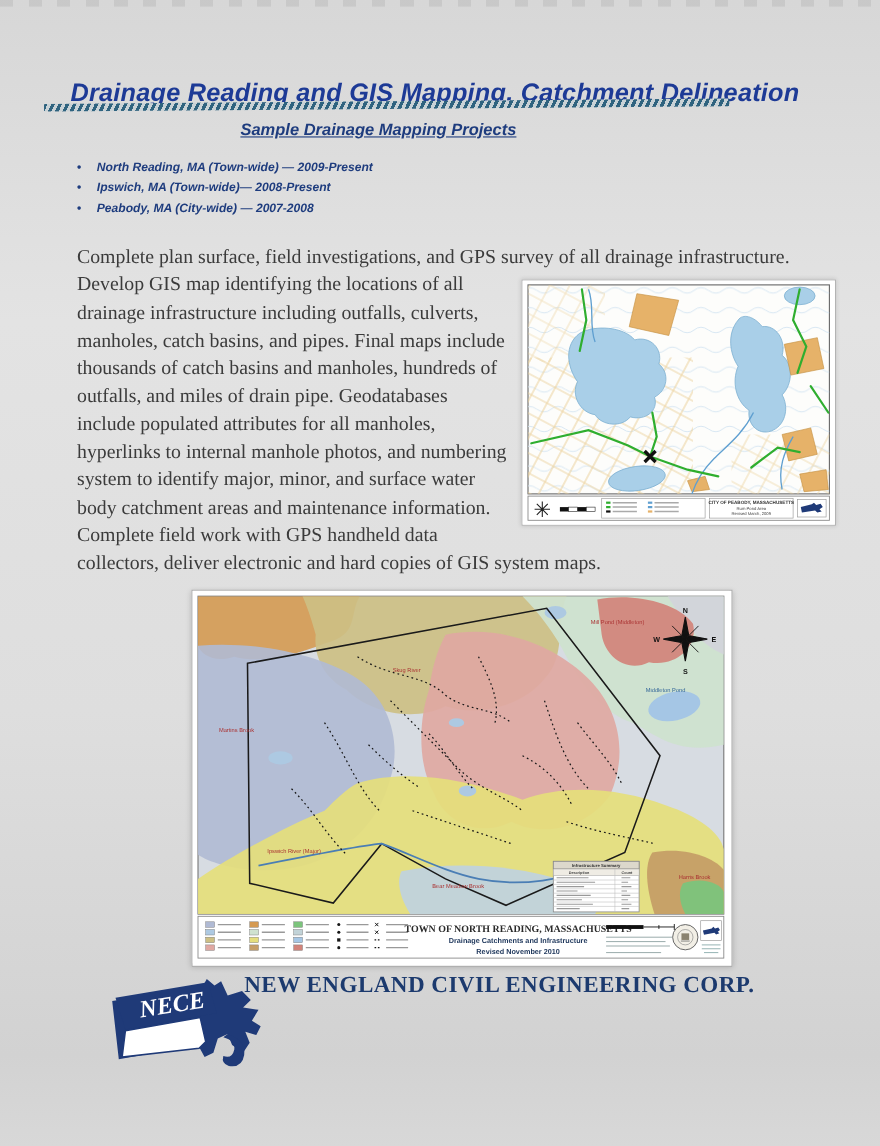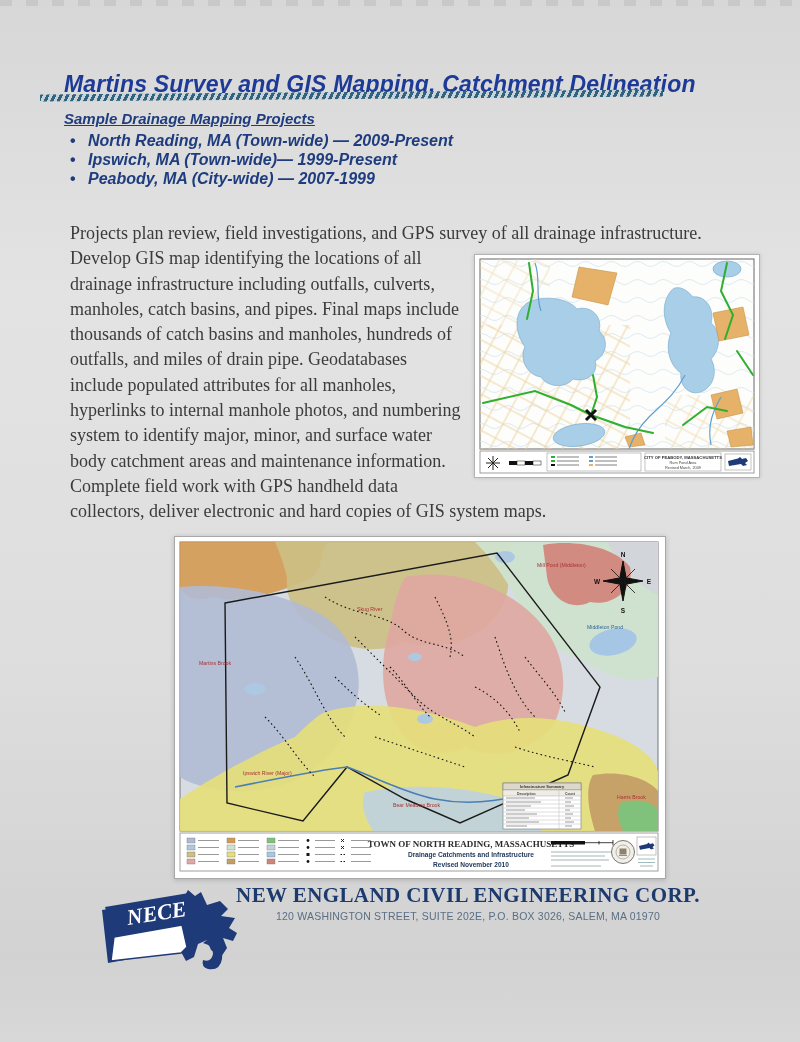--- a/index.html
+++ b/index.html
@@ -14,73 +14,73 @@
     position:absolute;left:64px;top:56px;width:710px;
     font-size:23px;font-weight:bold;font-style:italic;color:#1d3a96;letter-spacing:.2px;
   }
   .hatch-rule{
     position:absolute;left:40px;top:92px;width:623px;height:7px;transform:rotate(-.45deg);
     background:repeating-linear-gradient(115deg,#2f637f 0 3px,#c9d2d6 3px 6px);
     border-radius:1px;
   }
   .projects{position:absolute;left:64px;top:110px;width:560px;color:#1e3c7e;}
   .projects-heading{
-    font-size:15px;font-weight:bold;font-style:italic;text-decoration:underline;margin:0 0 4px 0;
+    font-size:15px;font-weight:bold;font-style:italic;text-decoration:underline;margin:0 0 16px 0;text-align:center;
   }
   .projects ul{list-style:none;margin:2px 0 0 0;padding:0;}
   .projects li{
-    font-size:16px;font-weight:bold;font-style:italic;line-height:19px;padding-left:24px;position:relative;
+    font-size:11px;font-weight:bold;font-style:italic;line-height:19px;padding-left:24px;position:relative;
   }
   .projects li::before{content:"•";position:absolute;left:6px;top:0;font-style:normal;}
   .body-text{
     position:absolute;left:70px;top:221px;width:690px;
     font-family:"Liberation Serif",serif;font-size:18px;line-height:25.3px;color:#3b3b3b;
     text-align:left;
   }
   .map1-float{
     float:right;width:284px;height:222px;margin:8px 0 6px 10px;
     background:#fff;border:1px solid #b3b3b3;box-shadow:0 0 4px rgba(0,0,0,.15);
   }
   .map1-float svg{display:block;}
   .map2-figure{
     position:absolute;left:174px;top:536px;width:490px;height:341px;
     background:#fff;border:1px solid #a8a8a8;box-shadow:0 1px 5px rgba(0,0,0,.18);
   }
   .map2-figure svg{display:block;}
   .footer-logo{position:absolute;left:94px;top:880px;width:152px;height:100px;}
-  .footer-text{position:absolute;left:222px;top:883px;width:492px;text-align:center;}
+  .footer-text{position:absolute;left:222px;top:883px;width:492px;}
   .footer-company{
     margin:0;font-family:"Liberation Serif",serif;font-weight:bold;font-size:21px;
     color:#1c3a6e;letter-spacing:.4px;white-space:nowrap;
   }
   .footer-line{margin:2px 0 0 0;font-size:10.5px;color:#5a6e84;letter-spacing:.2px;white-space:nowrap;}
   
   text{font-family:"Liberation Sans",sans-serif;}
   .serif{font-family:"Liberation Serif",serif;}
 </style>
 </head>
 <body>
 
 <div class="page">
   <div class="top-dashes"></div>
 
-  <h1 class="page-title">Martins Survey and GIS Mapping, Catchment Delineation</h1>
+  <h1 class="page-title">Drainage Reading and GIS Mapping, Catchment Delineation</h1>
   <div class="hatch-rule"></div>
 
   <div class="projects">
     <div class="projects-heading">Sample Drainage Mapping Projects</div>
     <ul>
       <li>North Reading, MA (Town-wide) — 2009-Present</li>
-      <li>Ipswich, MA (Town-wide)— 1999-Present</li>
-      <li>Peabody, MA (City-wide) — 2007-1999</li>
+      <li>Ipswich, MA (Town-wide)— 2008-Present</li>
+      <li>Peabody, MA (City-wide) — 2007-2008</li>
     </ul>
   </div>
 
   <div class="body-text">
-    <div>Projects plan review, field investigations, and GPS survey of all drainage infrastructure.</div>
+    <div>Complete plan surface, field investigations, and GPS survey of all drainage infrastructure.</div>
     <div>
       <span class="map1-float">
 
         <svg width="284" height="222" viewBox="0 0 284 222">
           <defs>
             <clipPath id="p-clip">
                 <rect x="5" y="4" width="274" height="190"></rect>
               </clipPath>
             <pattern id="streets" width="16" height="16" patternUnits="userSpaceOnUse" patternTransform="rotate(28)">
               <path d="M0,8 H16 M8,0 V16" stroke="#ecd19c" stroke-width="1" fill="none"></path>
@@ -344,15 +344,14 @@
       <path d="M113,60 Q130,66 128,79 Q126,91 114,89 Q107,87 109,80 Q117,83 119,74 Q120,66 109,63 Z" fill="#1f3a78"></path>
 
       <path d="M20,57 L88,45 L93,67 L87,73 L17,81 Z" fill="#ffffff" stroke="#1f3a78" stroke-width="1.4"></path>
 
       <polygon points="11,27 95,13 103,41 20,56" fill="#1f3a78"></polygon>
       <text x="34" y="45" transform="rotate(-9 34 45)" class="serif" font-style="italic" font-weight="bold" font-size="22" fill="#fff">NECE</text>
     </svg>
   </div>
   <div class="footer-text">
     <p class="footer-company">NEW ENGLAND CIVIL ENGINEERING CORP.</p>
-    <p class="footer-line">120 WASHINGTON STREET, SUITE 202E, P.O. BOX 3026, SALEM, MA 01970</p>
   </div>
 </div>
 
 </body></html>

